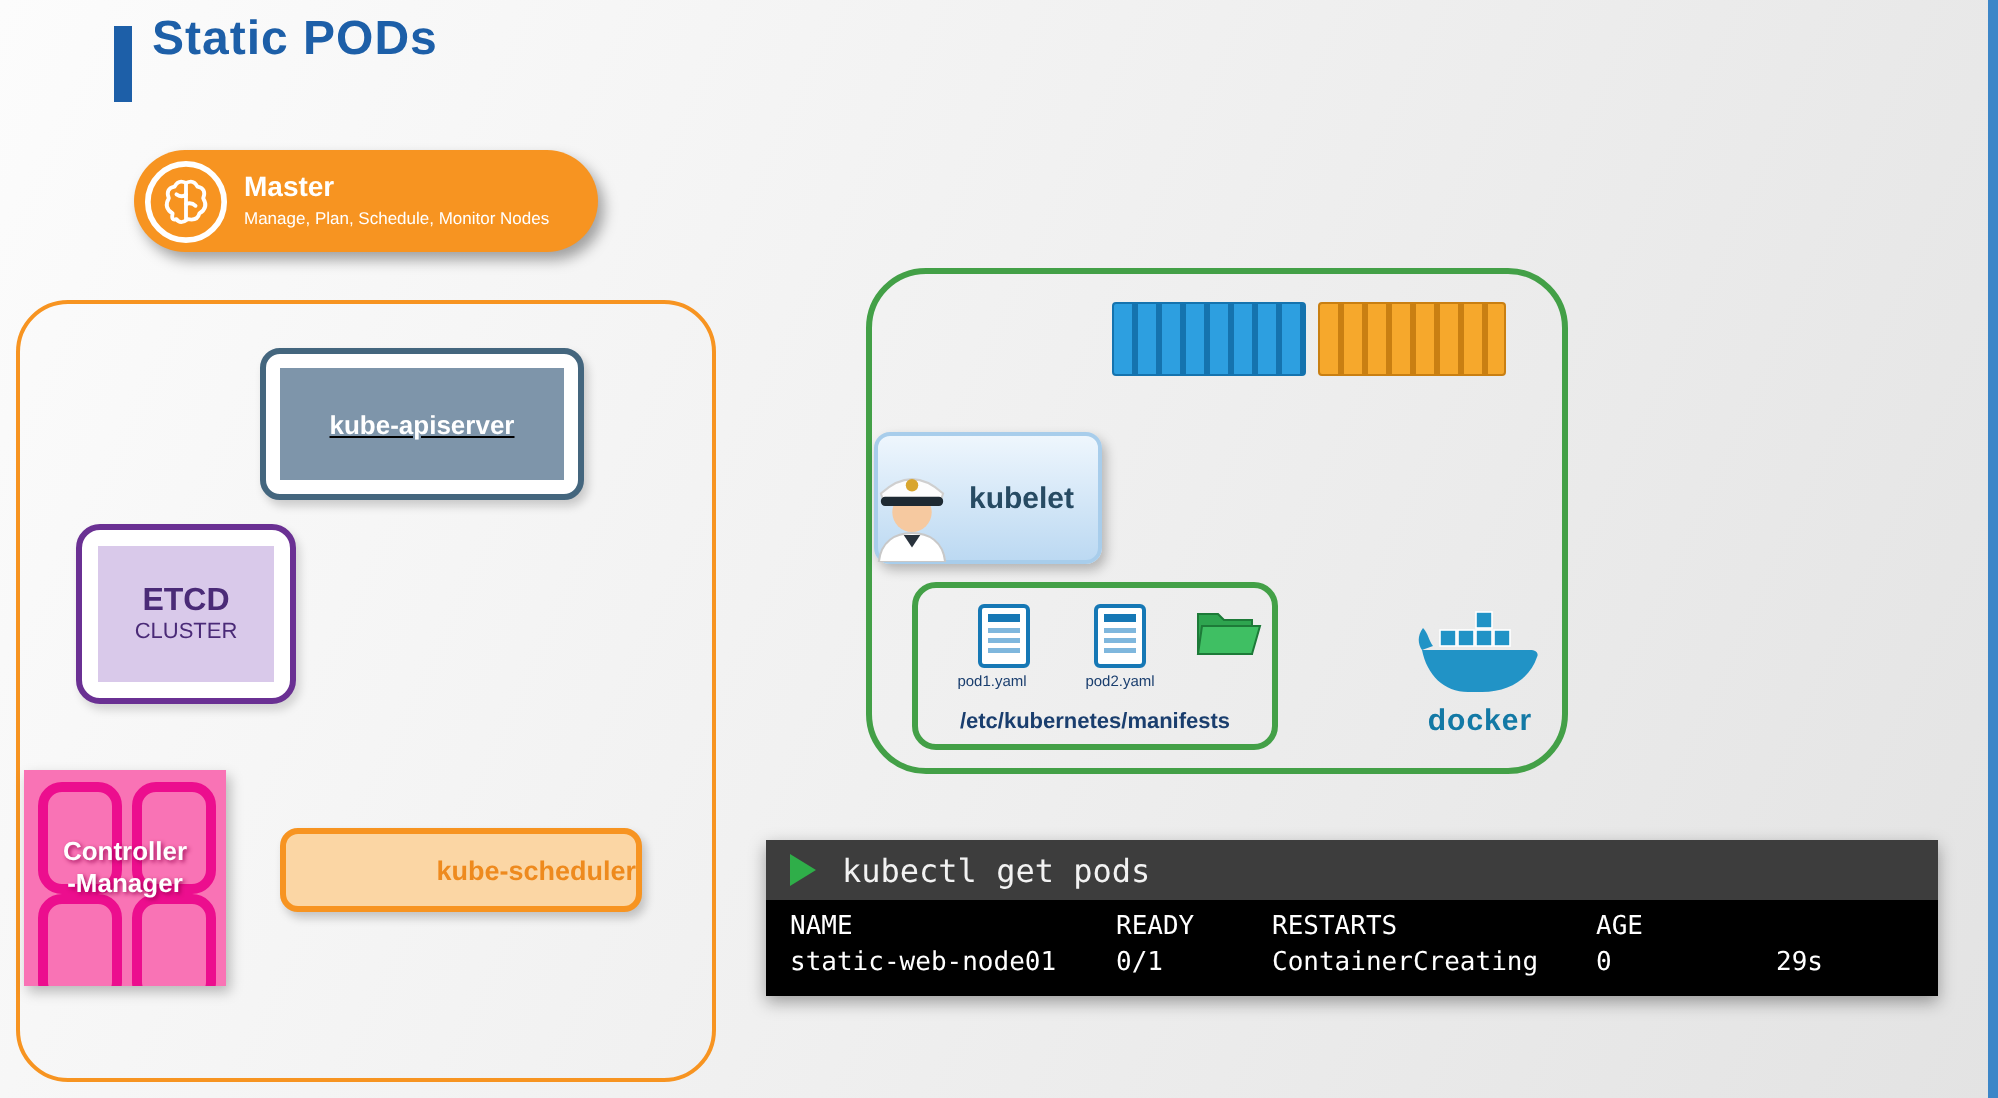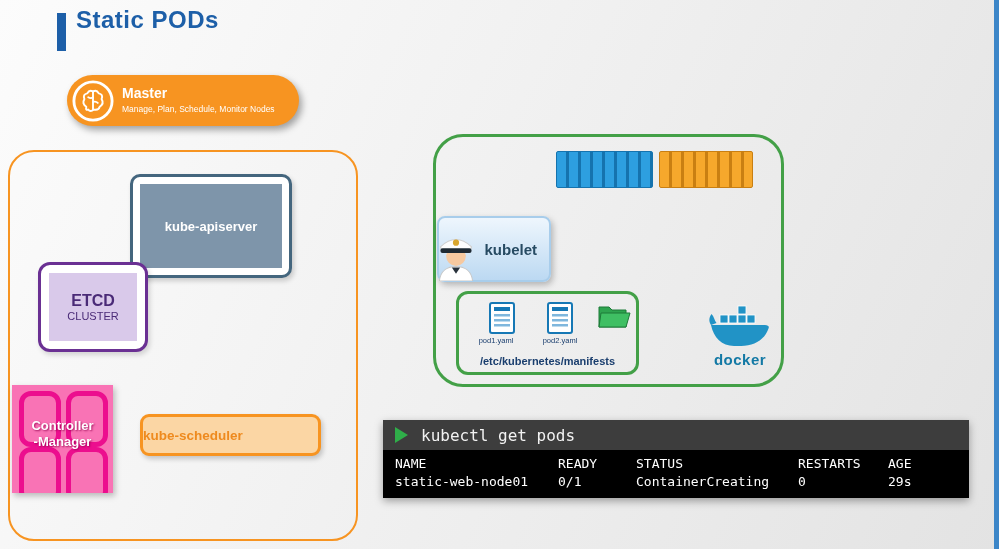--- a/index.html
+++ b/index.html
@@ -21,41 +21,41 @@
   .master-pill{left:67px;top:75px;width:232px;height:51px;background:#f79421;border-radius:28px;
     box-shadow:3px 4px 7px rgba(0,0,0,.35);display:flex;align-items:center;}
   .master-icon{width:42px;height:42px;margin-left:5px;flex:0 0 auto;}
   .master-texts{margin-left:8px;color:#fff;}
   .master-label{font-weight:bold;font-size:14px;line-height:1.1;}
   .master-sub{font-size:8.5px;width:155px;line-height:1.3;margin-top:2px;}
 
   
   .cp-container{left:8px;top:150px;width:346px;height:387px;border:2px solid #f79421;border-radius:26px;}
 
-  .apiserver{left:130px;top:174px;width:162px;height:104px;border:3px solid #44667e;background:#fff;
-    border-radius:10px;padding:7px;box-sizing:border-box;box-shadow:2px 3px 5px rgba(0,0,0,.18);}
+  .apiserver{left:130px;top:174px;width:162px;height:76px;border:3px solid #44667e;background:#fff;
+    border-radius:10px;padding:7px;box-sizing:border-box;box-shadow:2px 3px 5px rgba(0,0,0,.18);text-decoration:underline;}
   .apiserver-inner{width:100%;height:100%;background:#7e95aa;display:flex;align-items:center;justify-content:center;
     color:#fff;font-weight:bold;font-size:13px;}
 
   .etcd{left:38px;top:262px;width:110px;height:90px;border:3px solid #6a3093;background:#fff;border-radius:12px;
     padding:8px;box-sizing:border-box;box-shadow:2px 3px 5px rgba(0,0,0,.15);}
   .etcd-inner{width:100%;height:100%;background:#d9c9ea;display:flex;flex-direction:column;align-items:center;
     justify-content:center;color:#4a2a77;}
   .etcd-t1{font-weight:bold;font-size:16px;}
   .etcd-t2{font-size:11px;margin-top:0;}
 
   .ctrlmgr{left:12px;top:385px;width:101px;height:108px;background:#f973b5;overflow:hidden;
     box-shadow:2px 3px 6px rgba(0,0,0,.25);}
   .door{position:absolute;border:5px solid #ec0e8e;border-radius:12px;width:32px;height:46px;}
   .d1{left:7px;top:6px;} .d2{left:54px;top:6px;} .d3{left:7px;top:62px;} .d4{left:54px;top:62px;}
   .ctrlmgr-label{position:absolute;left:0;right:0;top:33px;text-align:center;color:#fff;font-weight:bold;
     font-size:13px;line-height:1.25;text-shadow:1px 1px 2px rgba(150,0,80,.85);}
 
   .scheduler{left:140px;top:414px;width:181px;height:42px;border:3px solid #f79421;background:#fbd6a4;
-    border-radius:9px;display:flex;align-items:center;justify-content:flex-start;color:#ee8a1e;font-weight:bold;
+    border-radius:9px;display:flex;align-items:center;justify-content:flex-end;color:#ee8a1e;font-weight:bold;
     font-size:13.5px;box-sizing:border-box;box-shadow:2px 3px 5px rgba(0,0,0,.2);}
 
   
   .node-container{left:433px;top:134px;width:345px;height:247px;border:3px solid #43a047;border-radius:30px;}
 
   .stack{height:35px;border-radius:2px;}
   .stack-blue{left:556px;top:151px;width:95px;border:1px solid #1573ae;
     background:repeating-linear-gradient(90deg,#2d9fe0 0 9px,#1573ae 9px 12px);}
   .stack-orange{left:659px;top:151px;width:92px;border:1px solid #c97f12;
     background:repeating-linear-gradient(90deg,#f6a82c 0 9px,#c97f12 9px 12px);}
@@ -211,21 +211,20 @@
 
   <div class="abs terminal">
     <div class="term-header">
       <span class="play"></span>
       <span class="term-cmd">kubectl get pods</span>
     </div>
     <div class="term-body">
       <div class="term-row">
         <span>NAME</span>
         <span>READY</span>
-        <span>STATUS</span>
         <span>RESTARTS</span>
         <span>AGE</span>
       </div>
       <div class="term-row">
         <span>static-web-node01</span>
         <span>0/1</span>
         <span>ContainerCreating</span>
         <span>0</span>
         <span>29s</span>
       </div>

